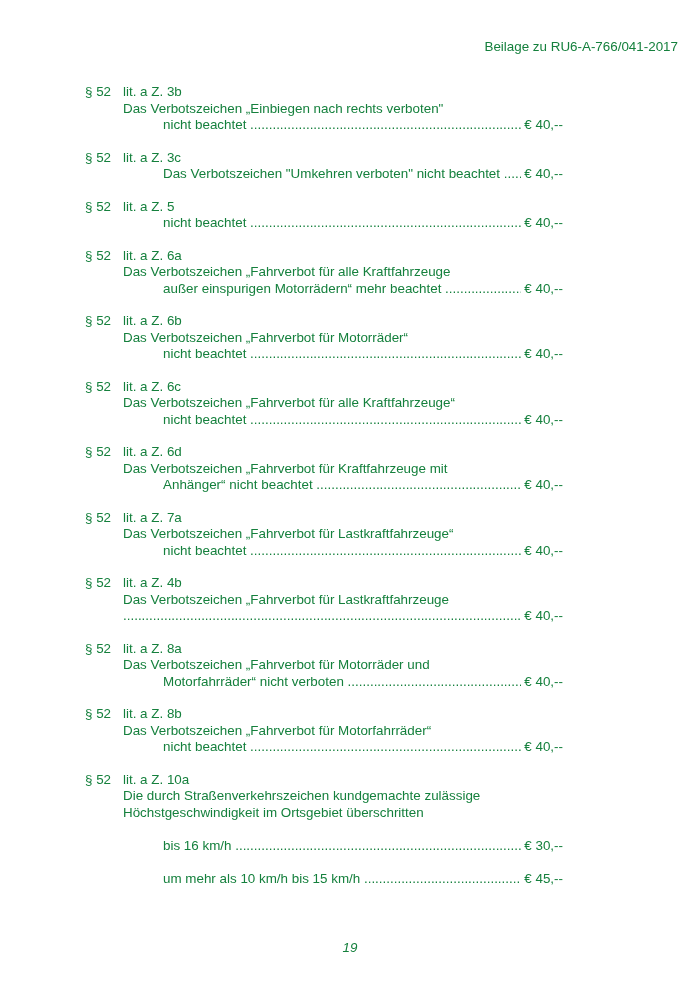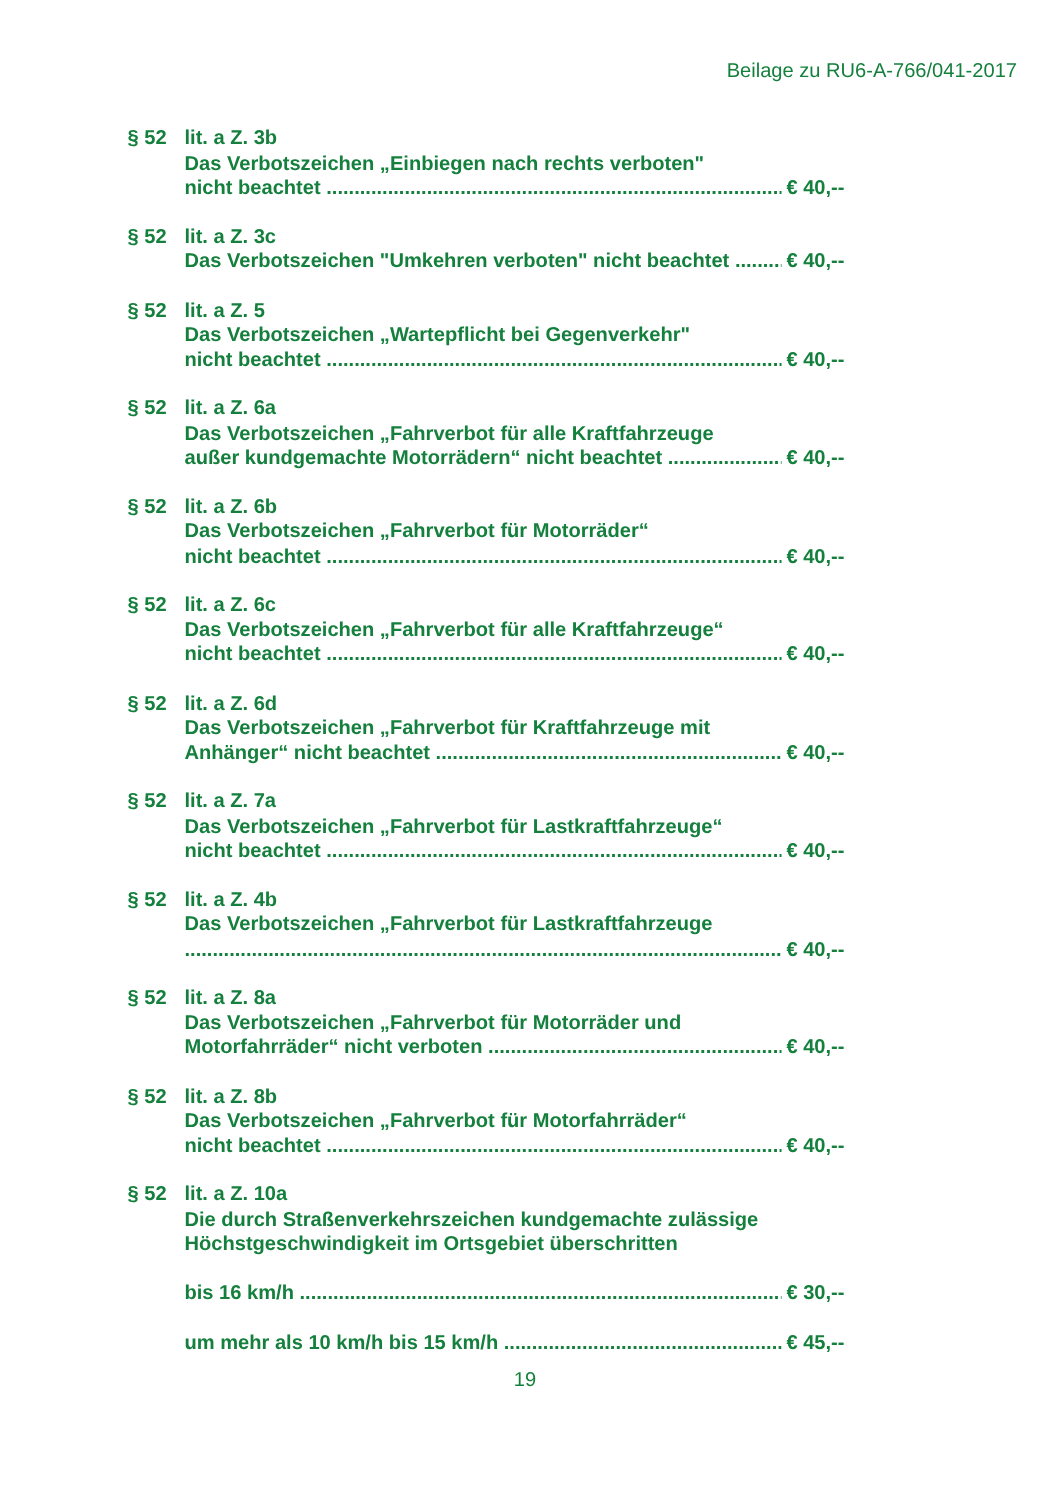--- a/index.html
+++ b/index.html
@@ -27,58 +27,59 @@
   }
   .entries {
     position: absolute;
     top: 84px;
     left: 85px;
     width: 478px;
   }
   .entry {
     display: flex;
     margin-bottom: 16px;
-    font-weight: bold;
   }
   .label-col {
     flex: none;
     width: 38px;
   }
   .content-col {
     flex: 1 1 auto;
     min-width: 0;
   }
   .leader-row {
     display: flex;
     align-items: baseline;
   }
   .leader-row.gap {
     margin-top: 16.5px;
   }
   .row-text {
     white-space: pre;
     flex: none;
+    margin-left: 40px;
   }
   .leader {
     flex: 1 1 auto;
     overflow: hidden;
     white-space: nowrap;
     min-width: 0;
   }
   .amount {
     flex: none;
     white-space: pre;
     padding-left: 3px;
   }
   .footer {
     position: absolute;
-    top: 912px;
+    top: 940px;
     left: 0;
     width: 700px;
     text-align: center;
+    font-style: italic;
   }
 </style>
 </head>
 <body>
 
 <div class="page">
   <div class="header">Beilage zu RU6-A-766/041-2017</div>
 
   <div class="entries">
   <div class="entry">
@@ -103,36 +104,35 @@
             <span class="leader">............................................................................................................................................................................................................................................................................................................</span>
             <span class="amount">€ 40,--</span>
           </div>
         </div>
   </div>
 
   <div class="entry">
     <div class="label-col">§ 52</div>
     <div class="content-col">
       <div class="clause">lit. a Z. 5</div>
-    <div class="body-line">Das Verbotszeichen „Wartepflicht bei Gegenverkehr"</div>
           <div class="leader-row">
             <span class="row-text">nicht beachtet </span>
             <span class="leader">............................................................................................................................................................................................................................................................................................................</span>
             <span class="amount">€ 40,--</span>
           </div>
         </div>
   </div>
 
   <div class="entry">
     <div class="label-col">§ 52</div>
     <div class="content-col">
       <div class="clause">lit. a Z. 6a</div>
     <div class="body-line">Das Verbotszeichen „Fahrverbot für alle Kraftfahrzeuge</div>
           <div class="leader-row">
-            <span class="row-text">außer kundgemachte Motorrädern“ nicht beachtet </span>
+            <span class="row-text">außer einspurigen Motorrädern“ mehr beachtet </span>
             <span class="leader">............................................................................................................................................................................................................................................................................................................</span>
             <span class="amount">€ 40,--</span>
           </div>
         </div>
   </div>
 
   <div class="entry">
     <div class="label-col">§ 52</div>
     <div class="content-col">
       <div class="clause">lit. a Z. 6b</div>

